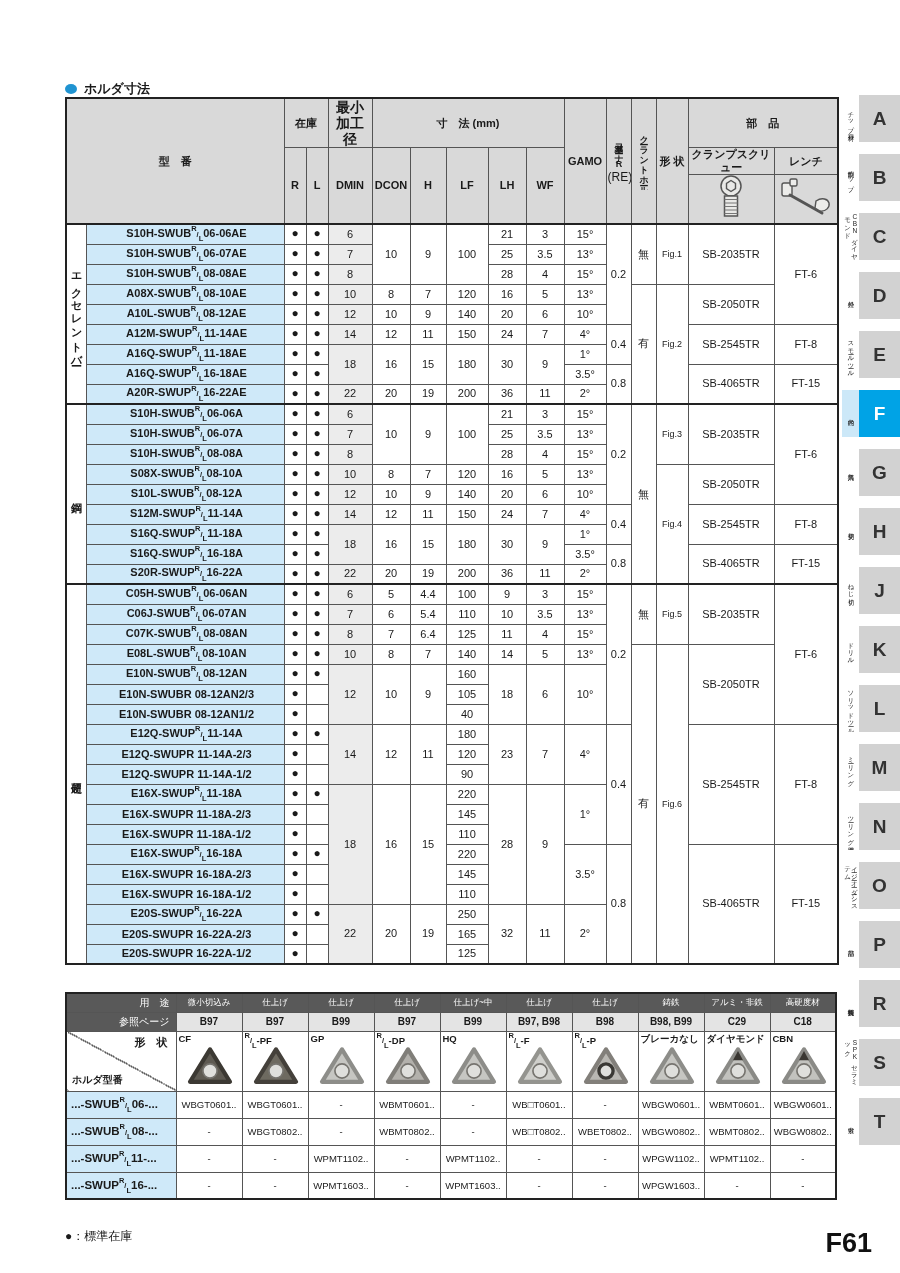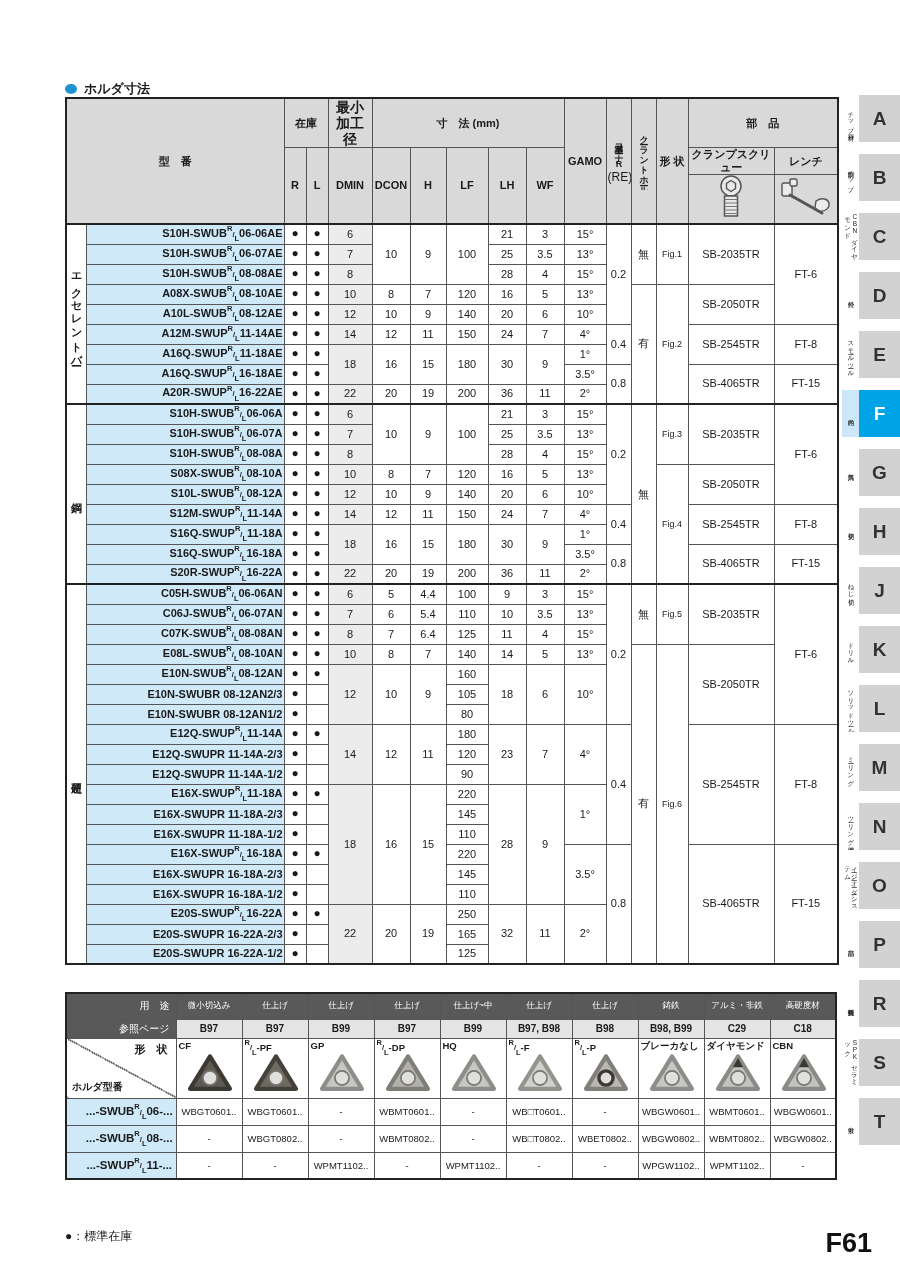--- a/index.html
+++ b/index.html
@@ -20,51 +20,51 @@
   .holder-table th,.holder-table td{border:1px solid #555;padding:0 1px;text-align:center;vertical-align:middle;
       font-size:11px;line-height:1.15;overflow:hidden;}
   .holder-table thead th{background:#d9d9d9;font-weight:bold;}
   .holder-table thead tr:nth-child(1){height:36px;}
   .holder-table thead tr:nth-child(2){height:22px;}
   .holder-table thead tr:nth-child(3){height:50px;}
   .holder-table tbody tr{height:20px;}
   .holder-table tbody tr.g-top td{border-top:2px solid #222;}
   td.col-group{background:#fff;font-weight:bold;writing-mode:vertical-rl;text-orientation:upright;
       font-size:11px;letter-spacing:1px;padding:2px 0;}
-  td.col-model{background:#cfe9f9;text-align:right;font-weight:bold;padding-left:4px;font-size:11px;white-space:nowrap;}
+  td.col-model{background:#cfe9f9;text-align:center;font-weight:bold;padding-left:4px;font-size:11px;white-space:nowrap;}
   td.col-dot{font-size:12px;}
   td.col-dmin{background:#ececec;}
   td.col-fig{font-size:9px;}
   .th-v{padding:0;}
   .vtext{writing-mode:vertical-rl;text-orientation:upright;font-size:9px;font-weight:bold;
          letter-spacing:0;line-height:1;display:inline-block;max-height:106px;overflow:hidden;}
   .re-sub{display:block;font-size:12px;font-weight:normal;}
   .th-part{font-size:9px;}
   .th-icon{background:#d9d9d9;}
   .rl{font-size:7.5px;}
   .rl sup{position:relative;top:-2px;font-size:7.5px;}
   .rl sub{position:relative;top:2px;font-size:7.5px;}
   
   .chips-table{position:absolute;left:65px;top:992px;width:770px;border:2px solid #222;}
   .chips-table td{border:1px solid #555;text-align:center;vertical-align:middle;font-size:9.5px;overflow:hidden;padding:0 1px;}
-  .chips-table tr.r-use{height:26px;}
+  .chips-table tr.r-use{height:19px;}
   .chips-table tr.r-page{height:19px;}
   .chips-table tr.r-shape{height:60px;}
   .chips-table tr.r-data{height:27px;}
   .chips-table td.c-head{background:#595959;color:#fff;text-align:right;padding-right:6px;font-size:10px;}
   .chips-table td.c-use{background:#595959;color:#fff;font-size:8.5px;}
   .chips-table td.c-page{background:#e4e4e4;font-weight:bold;font-size:10px;}
   .chips-table td.c-diag{background:
       linear-gradient(to top right,#fff 49.4%,#555 49.4%,#555 50.6%,#fff 50.6%);position:relative;}
   .c-diag .diag-top{position:absolute;top:3px;right:8px;font-weight:bold;font-size:11px;}
   .c-diag .diag-bottom{position:absolute;bottom:4px;left:5px;font-size:10px;font-weight:bold;}
   .chips-table td.c-shape{background:#fff;position:relative;text-align:left;vertical-align:top;}
   .chip-label{position:absolute;top:1px;left:2px;font-weight:bold;font-size:9.5px;z-index:2;white-space:nowrap;}
   .c-shape svg{position:absolute;left:8px;top:13px;}
-  .chips-table td.c-holder{background:#cfe9f9;font-weight:bold;font-size:11.5px;text-align:center;padding-left:17px;white-space:nowrap;}
+  .chips-table td.c-holder{background:#cfe9f9;font-weight:bold;font-size:11.5px;text-align:left;padding-left:4px;white-space:nowrap;}
   
   .refs{position:absolute;right:65px;top:1198px;text-align:right;}
   .ref-line{font-size:14px;font-weight:bold;line-height:20px;white-space:nowrap;}
   .ref-icon{display:inline-block;width:13px;height:13px;border-radius:50%;background:#29a3e0;color:#fff;
             font-size:9px;line-height:13px;text-align:center;vertical-align:-1px;margin:0 3px;}
   .stock-note{position:absolute;left:65px;top:1228px;font-size:12px;}
   .page-num{position:absolute;right:28px;top:1228px;font-size:27px;font-weight:bold;color:#111;}
   
   .sidebar{position:absolute;right:0;top:95px;width:58px;}
   .side-tab{display:flex;height:47px;margin-bottom:12px;cursor:pointer;}
@@ -447,21 +447,21 @@
         <tr>
           <td class="col-model">E10N-SWUBR 08-12AN2/3</td>
           <td class="col-dot">●</td>
           <td class="col-dot"></td>
           <td>105</td>
         </tr>
         <tr>
           <td class="col-model">E10N-SWUBR 08-12AN1/2</td>
           <td class="col-dot">●</td>
           <td class="col-dot"></td>
-          <td>80</td>
+          <td>40</td>
         </tr>
         <tr>
           <td class="col-model">E12Q-SWUP<span class="rl"><sup>R</sup>/<sub>L</sub></span>11-14A</td>
           <td class="col-dot">●</td>
           <td class="col-dot">●</td>
           <td rowspan="3" class="col-dmin">14</td>
           <td rowspan="3">12</td>
           <td rowspan="3">11</td>
           <td>180</td>
           <td rowspan="3">23</td>
@@ -712,20 +712,33 @@
           <td class="">-</td>
           <td class="">WPMT1102..</td>
           <td class="">-</td>
           <td class="">WPMT1102..</td>
           <td class="">-</td>
           <td class="">-</td>
           <td class="">WPGW1102..</td>
           <td class="">WPMT1102..</td>
           <td class="">-</td>
         </tr>
+        <tr class="r-data">
+          <td class="c-holder">...-SWUP<span class="rl"><sup>R</sup>/<sub>L</sub></span>16-...</td>
+          <td class="">-</td>
+          <td class="">-</td>
+          <td class="">WPMT1603..</td>
+          <td class="">-</td>
+          <td class="">WPMT1603..</td>
+          <td class="">-</td>
+          <td class="">-</td>
+          <td class="">WPGW1603..</td>
+          <td class="">-</td>
+          <td class="">-</td>
+        </tr>
       </tbody>
   </table>
 
 
   <div class="stock-note">●：標準在庫</div>
   <div class="page-num">F61</div>
 
   <div class="sidebar" id="sidebar">
       <div class="side-tab">
         <div class="tab-label">チップ材種</div>

